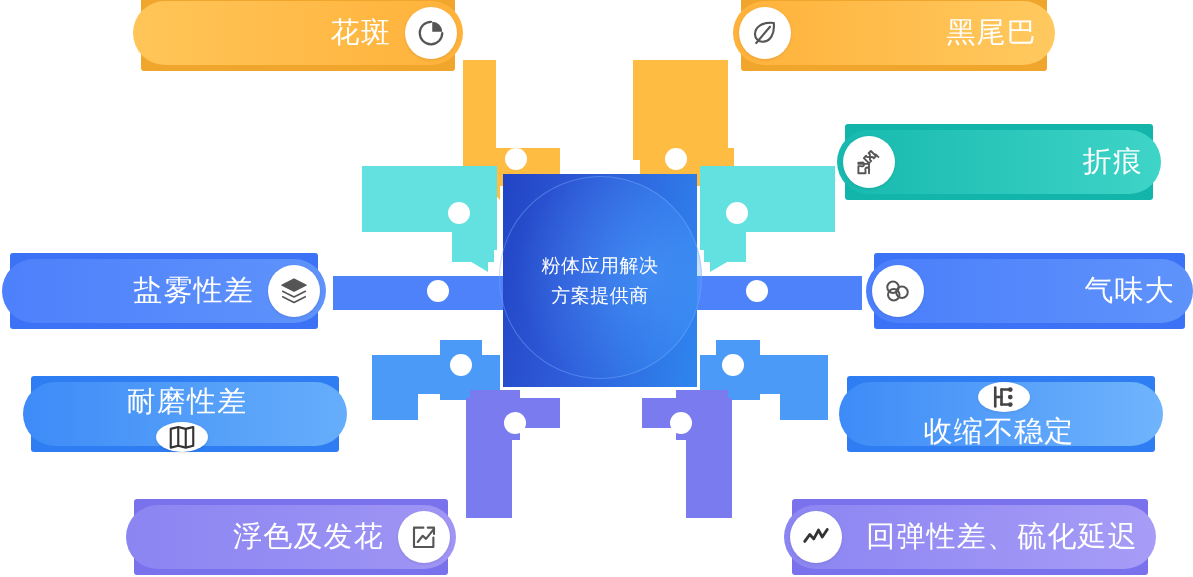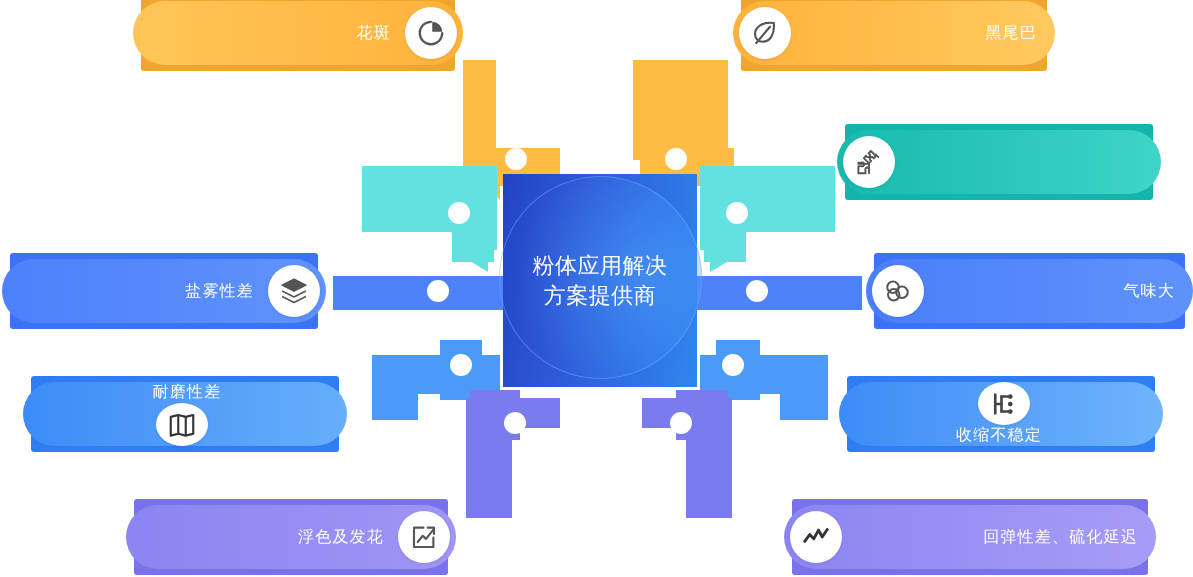--- a/index.html
+++ b/index.html
@@ -42,21 +42,21 @@
     background:radial-gradient(circle at 72% 48%, rgba(80,160,255,.55) 0%, rgba(44,92,220,.0) 72%);
     box-shadow:inset 0 0 0 1px rgba(120,170,255,.45);
   }
   .center-label{
     position:absolute;
     left:0;right:0;
     top:50%;
     transform:translateY(-50%);
     text-align:center;
     color:#ffffff;
-    font-size:22px;
+    font-size:19px;
     line-height:30px;
     letter-spacing:.5px;
     white-space:pre-line;
     z-index:2;
   }
 
   
   .pill{
     position:absolute;
     display:flex;
@@ -77,21 +77,21 @@
     display:flex;
     align-items:center;
     width:100%;
     height:64px;
     border-radius:32px;
     box-sizing:border-box;
   }
   .pill .txt{
     flex:1;
     color:#ffffff;
-    font-size:16px;
+    font-size:29px;
     letter-spacing:1.2px;
     white-space:nowrap;
   }
   .pill.right .txt{ text-align:right; padding-left:14px; padding-right:18px;}
   .pill.left  .txt{ text-align:right; padding-right:14px; padding-left:18px;}
   .ibadge{
     width:52px;height:52px;
     min-width:52px;
     border-radius:50%;
     background:#ffffff;
@@ -272,20 +272,21 @@
   <div class="pill right t-teal" style="left:837px;top:130px;width:324px;">
     <div class="backing"></div>
     <div class="body">
       <span class="ibadge">
         <svg width="30" height="30" viewBox="0 0 24 24" fill="none" stroke="#555" stroke-width="1.5" stroke-linejoin="round">
           <path d="M3.5 12.5h2.2a1.6 1.6 0 1 1 0 2.8H3.5V21h5.7v-2.2a1.6 1.6 0 1 1 2.8 0V21h0V13.5H3.5z"></path>
           <path d="M13.5 3.2 11.7 5a1.6 1.6 0 1 1-2 2l-1.8 1.9 4 4 1.9-1.8a1.6 1.6 0 1 1 2-2l1.8-1.9z"></path>
           <path d="M17 5.5l3 3" stroke-width="1.3"></path>
         </svg>
       </span>
+      <span class="txt">折痕</span>
     </div>
   </div>
 
   <div class="pill right t-blue" style="left:866px;top:259px;width:327px;">
     <div class="backing"></div>
     <div class="body">
       <span class="ibadge">
         <svg width="30" height="30" viewBox="0 0 24 24" fill="none" stroke="#555" stroke-width="1.6">
           <circle cx="8" cy="9" r="4.6"></circle>
           <circle cx="15.2" cy="13" r="4.6"></circle>

